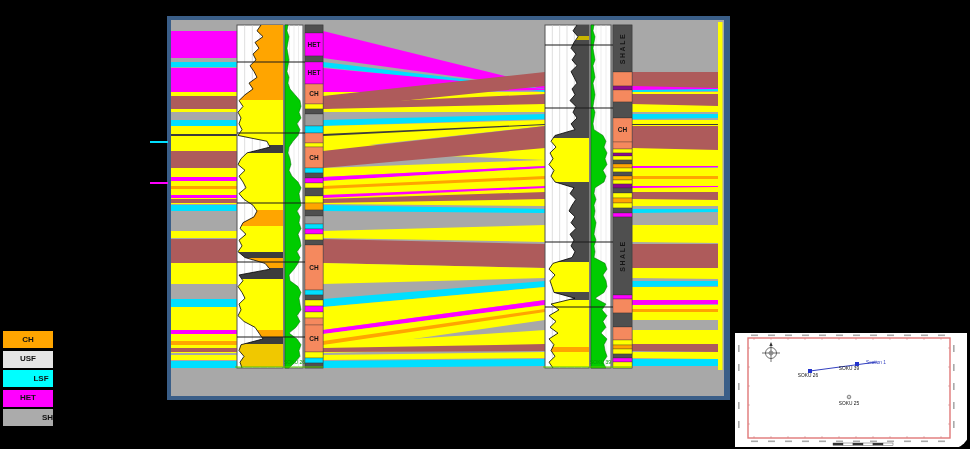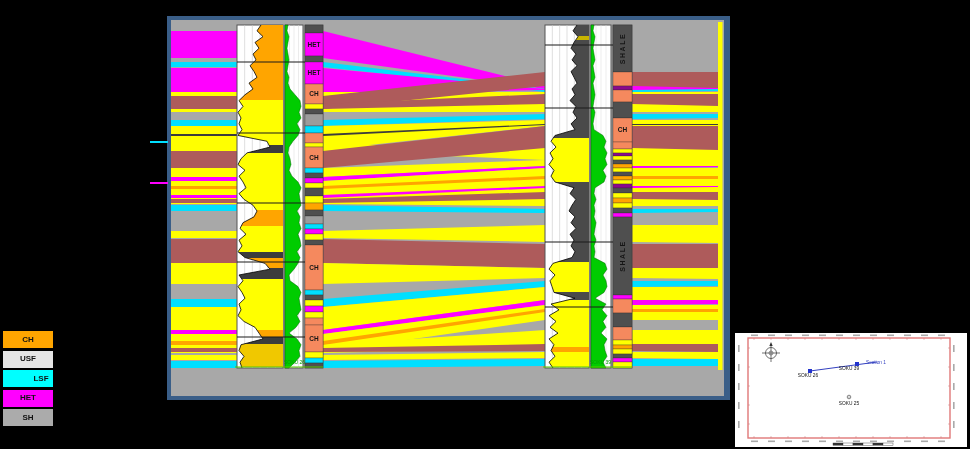--- a/index.html
+++ b/index.html
@@ -1,17 +1,17 @@
 <!DOCTYPE html>
 <html><head>
 <meta charset="utf-8">
 <style>
   html,body{margin:0;padding:0;background:#000;}
   #stage{position:relative;width:970px;height:449px;background:#000;overflow:hidden;
-         font-family:"Liberation Sans",sans-serif;}
+         font-family:"Liberation Sans",sans-serif;border-radius:20px;}
   #main-svg{position:absolute;left:0;top:0;}
   svg text{font-family:"Liberation Sans",sans-serif;}
   #legend{position:absolute;left:3px;top:331px;width:50px;}
   .legend-item{height:17px;margin-bottom:2.5px;display:flex;align-items:center;justify-content:center;}
   .legend-label{font-size:8px;font-weight:bold;color:#111;line-height:1;}
 </style>
 </head>
 <body>
 
 <div id="stage">
@@ -376,17 +376,17 @@
       </div>
     <div class="legend-item" style="background: #e5e5e5;">
         <span class="legend-label">USF</span>
       </div>
     <div class="legend-item" style="background: rgb(0, 255, 255); padding-left: 26px;">
         <span class="legend-label">LSF</span>
       </div>
     <div class="legend-item" style="background: rgb(255, 0, 255);">
         <span class="legend-label">HET</span>
       </div>
-    <div class="legend-item" style="background: rgb(171, 171, 171);">
+    <div class="legend-item" style="background: rgb(171, 171, 171); justify-content: flex-end;">
         <span class="legend-label">SH</span>
       </div>
   </div>
 </div>
 
 </body></html>

